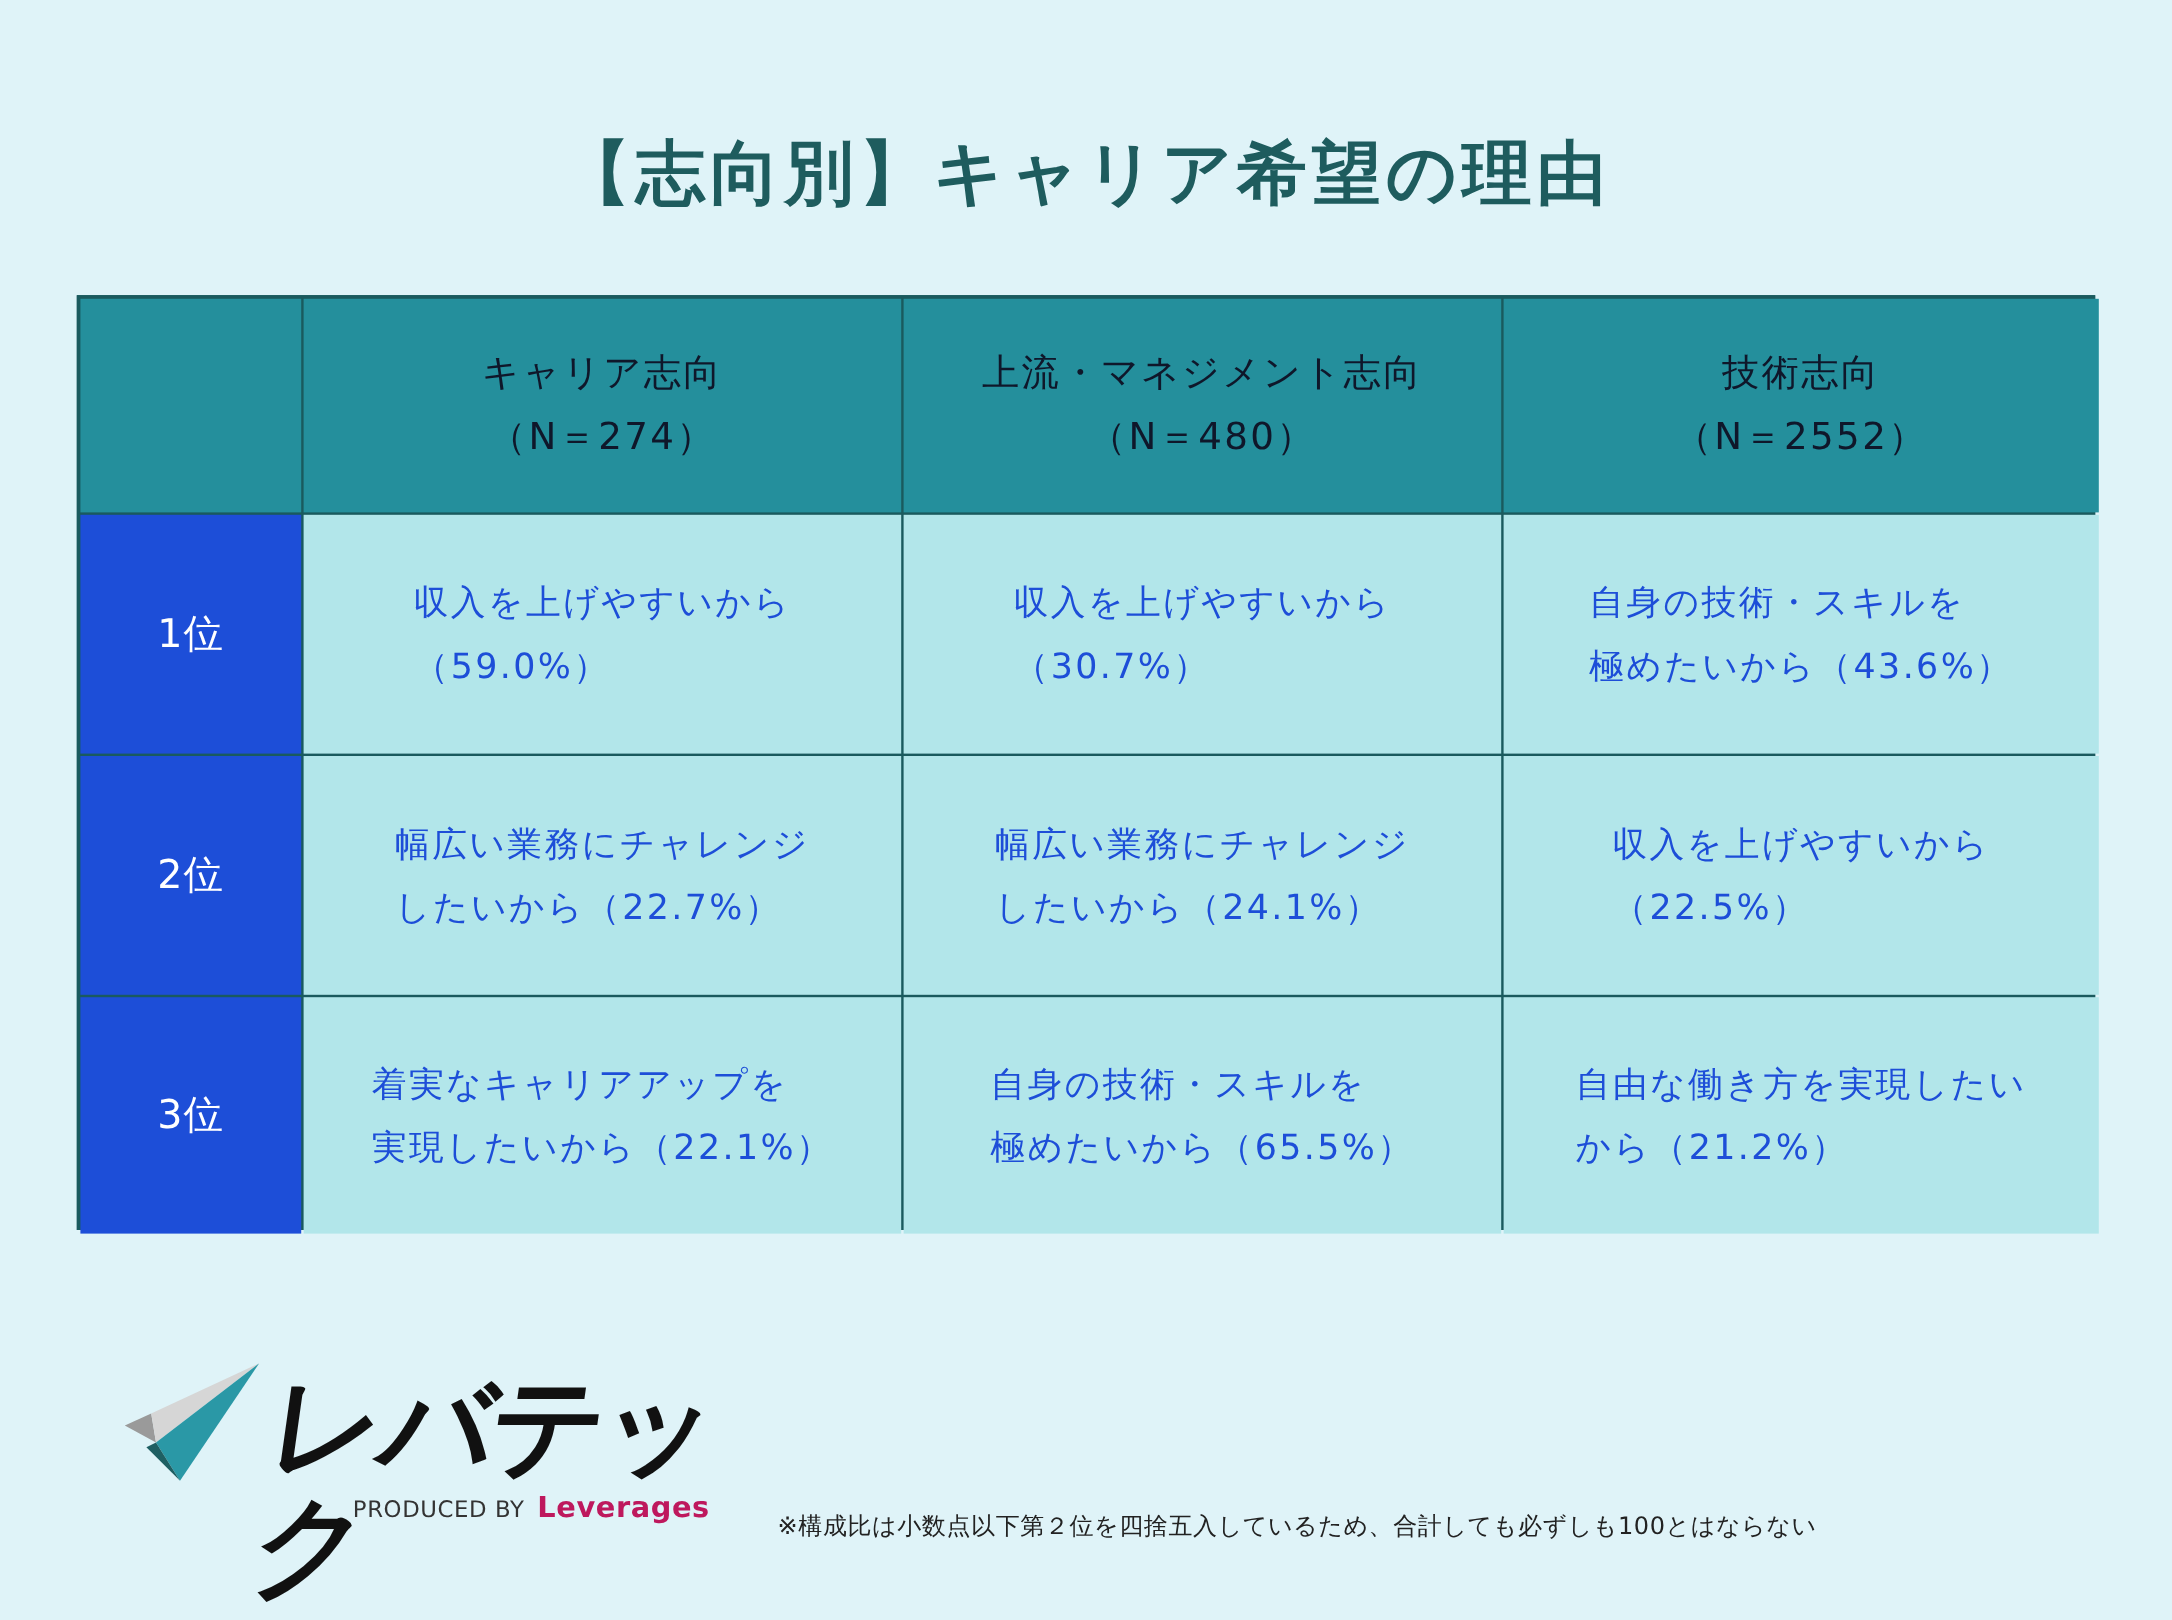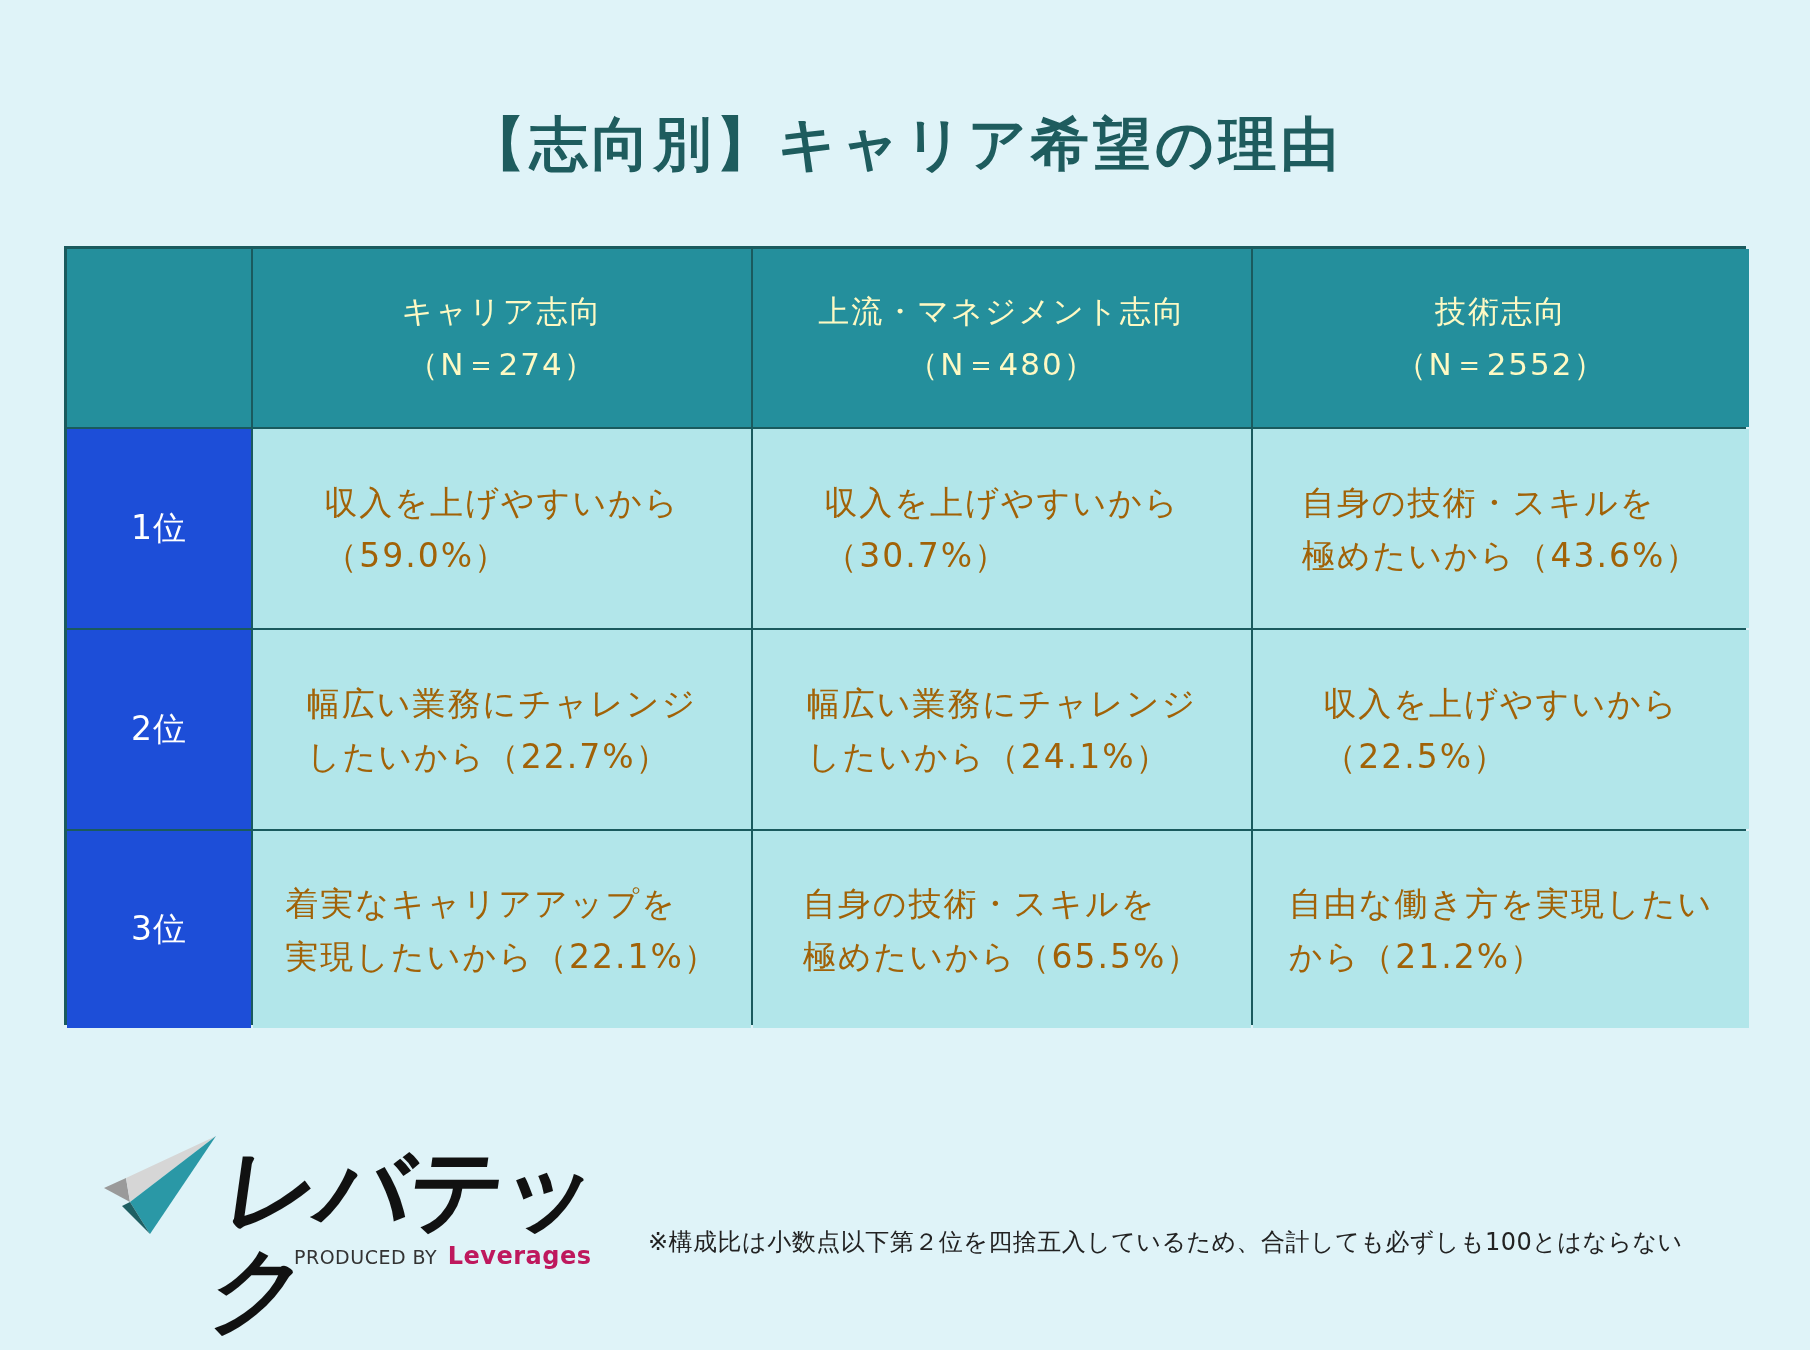--- a/index.html
+++ b/index.html
@@ -24,53 +24,53 @@
       grid-template-columns: 184px 498px 498px 496px;
       grid-template-rows: 178px 199px 199px 197px;
       background: #1a5a5e;
       gap: 2px;
     }
     .cell {
       display: flex; align-items: center; justify-content: center;
       text-align: left;
     }
     .hd {
-      background: #248f9c; color: #fef9c3;
+      background: #248f9c; color: #0f172a;
       flex-direction: column; text-align: center;
       font-size: 31px; line-height: 53px; letter-spacing: 2px;
     }
     .corner { background: #248f9c; }
     .rank {
       background: #1d4ed8; color: #ffffff;
       font-size: 33px; letter-spacing: 1px;
       justify-content: center;
     }
     .body {
-      background: #b2e6ea; color: #a16207;
-      font-size: 33px; line-height: 53px; letter-spacing: 2px;
+      background: #b2e6ea; color: #1d4ed8;
+      font-size: 29px; line-height: 53px; letter-spacing: 2px;
     }
     .body .inner { display: flex; flex-direction: column; }
     .logo {
       position: absolute; left: 100px; top: 1132px; width: 490px; height: 140px;
     }
     .logo-mark { position: absolute; left: 4px; top: 4px; }
     .logo-text {
       position: absolute; left: 118px; top: 8px;
       font-size: 94px; font-weight: bold; color: #111111;
       letter-spacing: -4px; line-height: 100px;
       transform: skewX(-8deg);
     }
     .produced {
       position: absolute; left: 194px; top: 110px;
       font-size: 19px; color: #333333; letter-spacing: 0.5px; white-space: nowrap;
     }
     .produced b { font-size: 24px; color: #be185d; margin-left: 4px; }
     .footnote {
-      position: absolute; left: 648px; top: 1226px;
-      font-size: 24px; color: #222222; white-space: nowrap; letter-spacing: 0.5px;
+      position: absolute; left: 648px; top: 1258px;
+      font-size: 20px; color: #222222; white-space: nowrap; letter-spacing: 0.5px;
     }
   </style>
 </head>
 <body>
 
 <div class="page">
   <h1 class="title">【志向別】キャリア希望の理由</h1>
 
   <div class="table">
     <div class="cell corner"></div>

